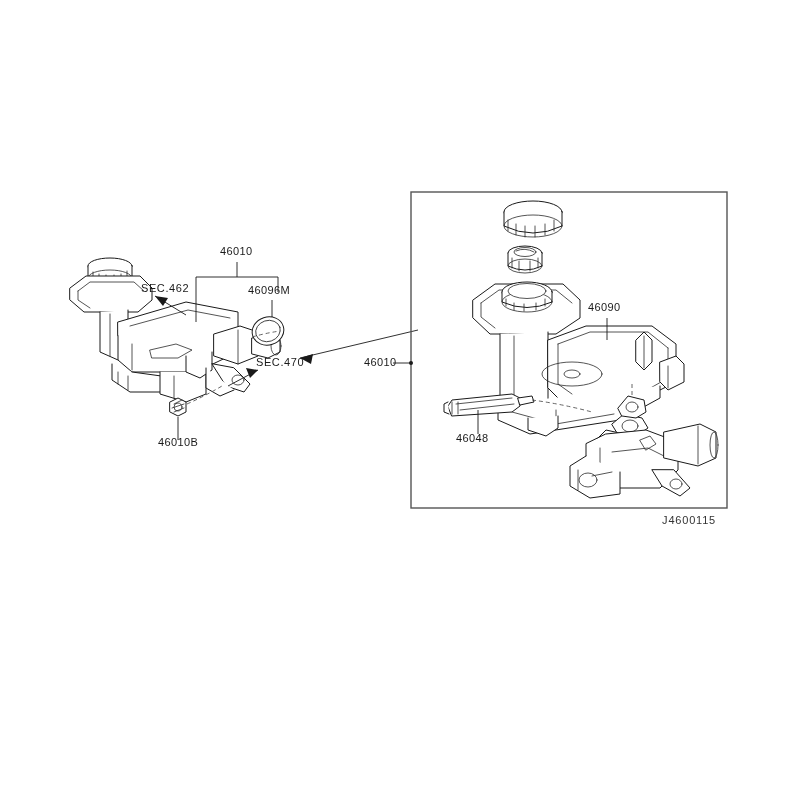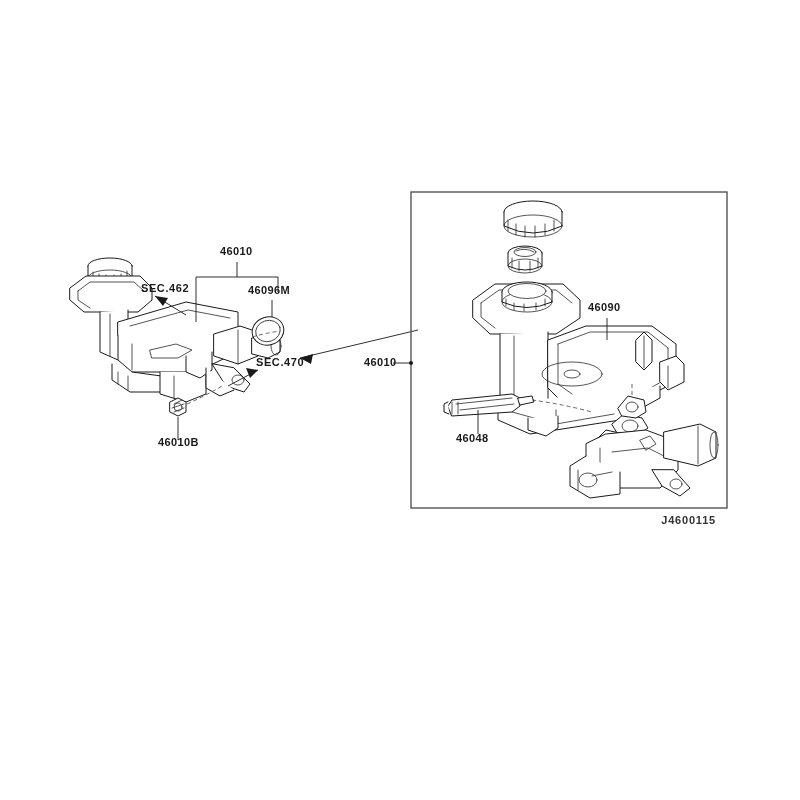--- a/index.html
+++ b/index.html
@@ -14,21 +14,20 @@
     position: relative;
     overflow: hidden;
     font-family: "Liberation Sans", sans-serif;
     color: #111;
   }
   #diagram-root {
     position: absolute;
     left: 0; top: 0;
     width: 800px;
     height: 800px;
-    font-weight: bold;
   }
   svg.canvas {
     position: absolute;
     left: 0; top: 0;
     width: 800px;
     height: 800px;
     display: block;
   }
   .lbl {
     font-family: "Liberation Sans", sans-serif;

